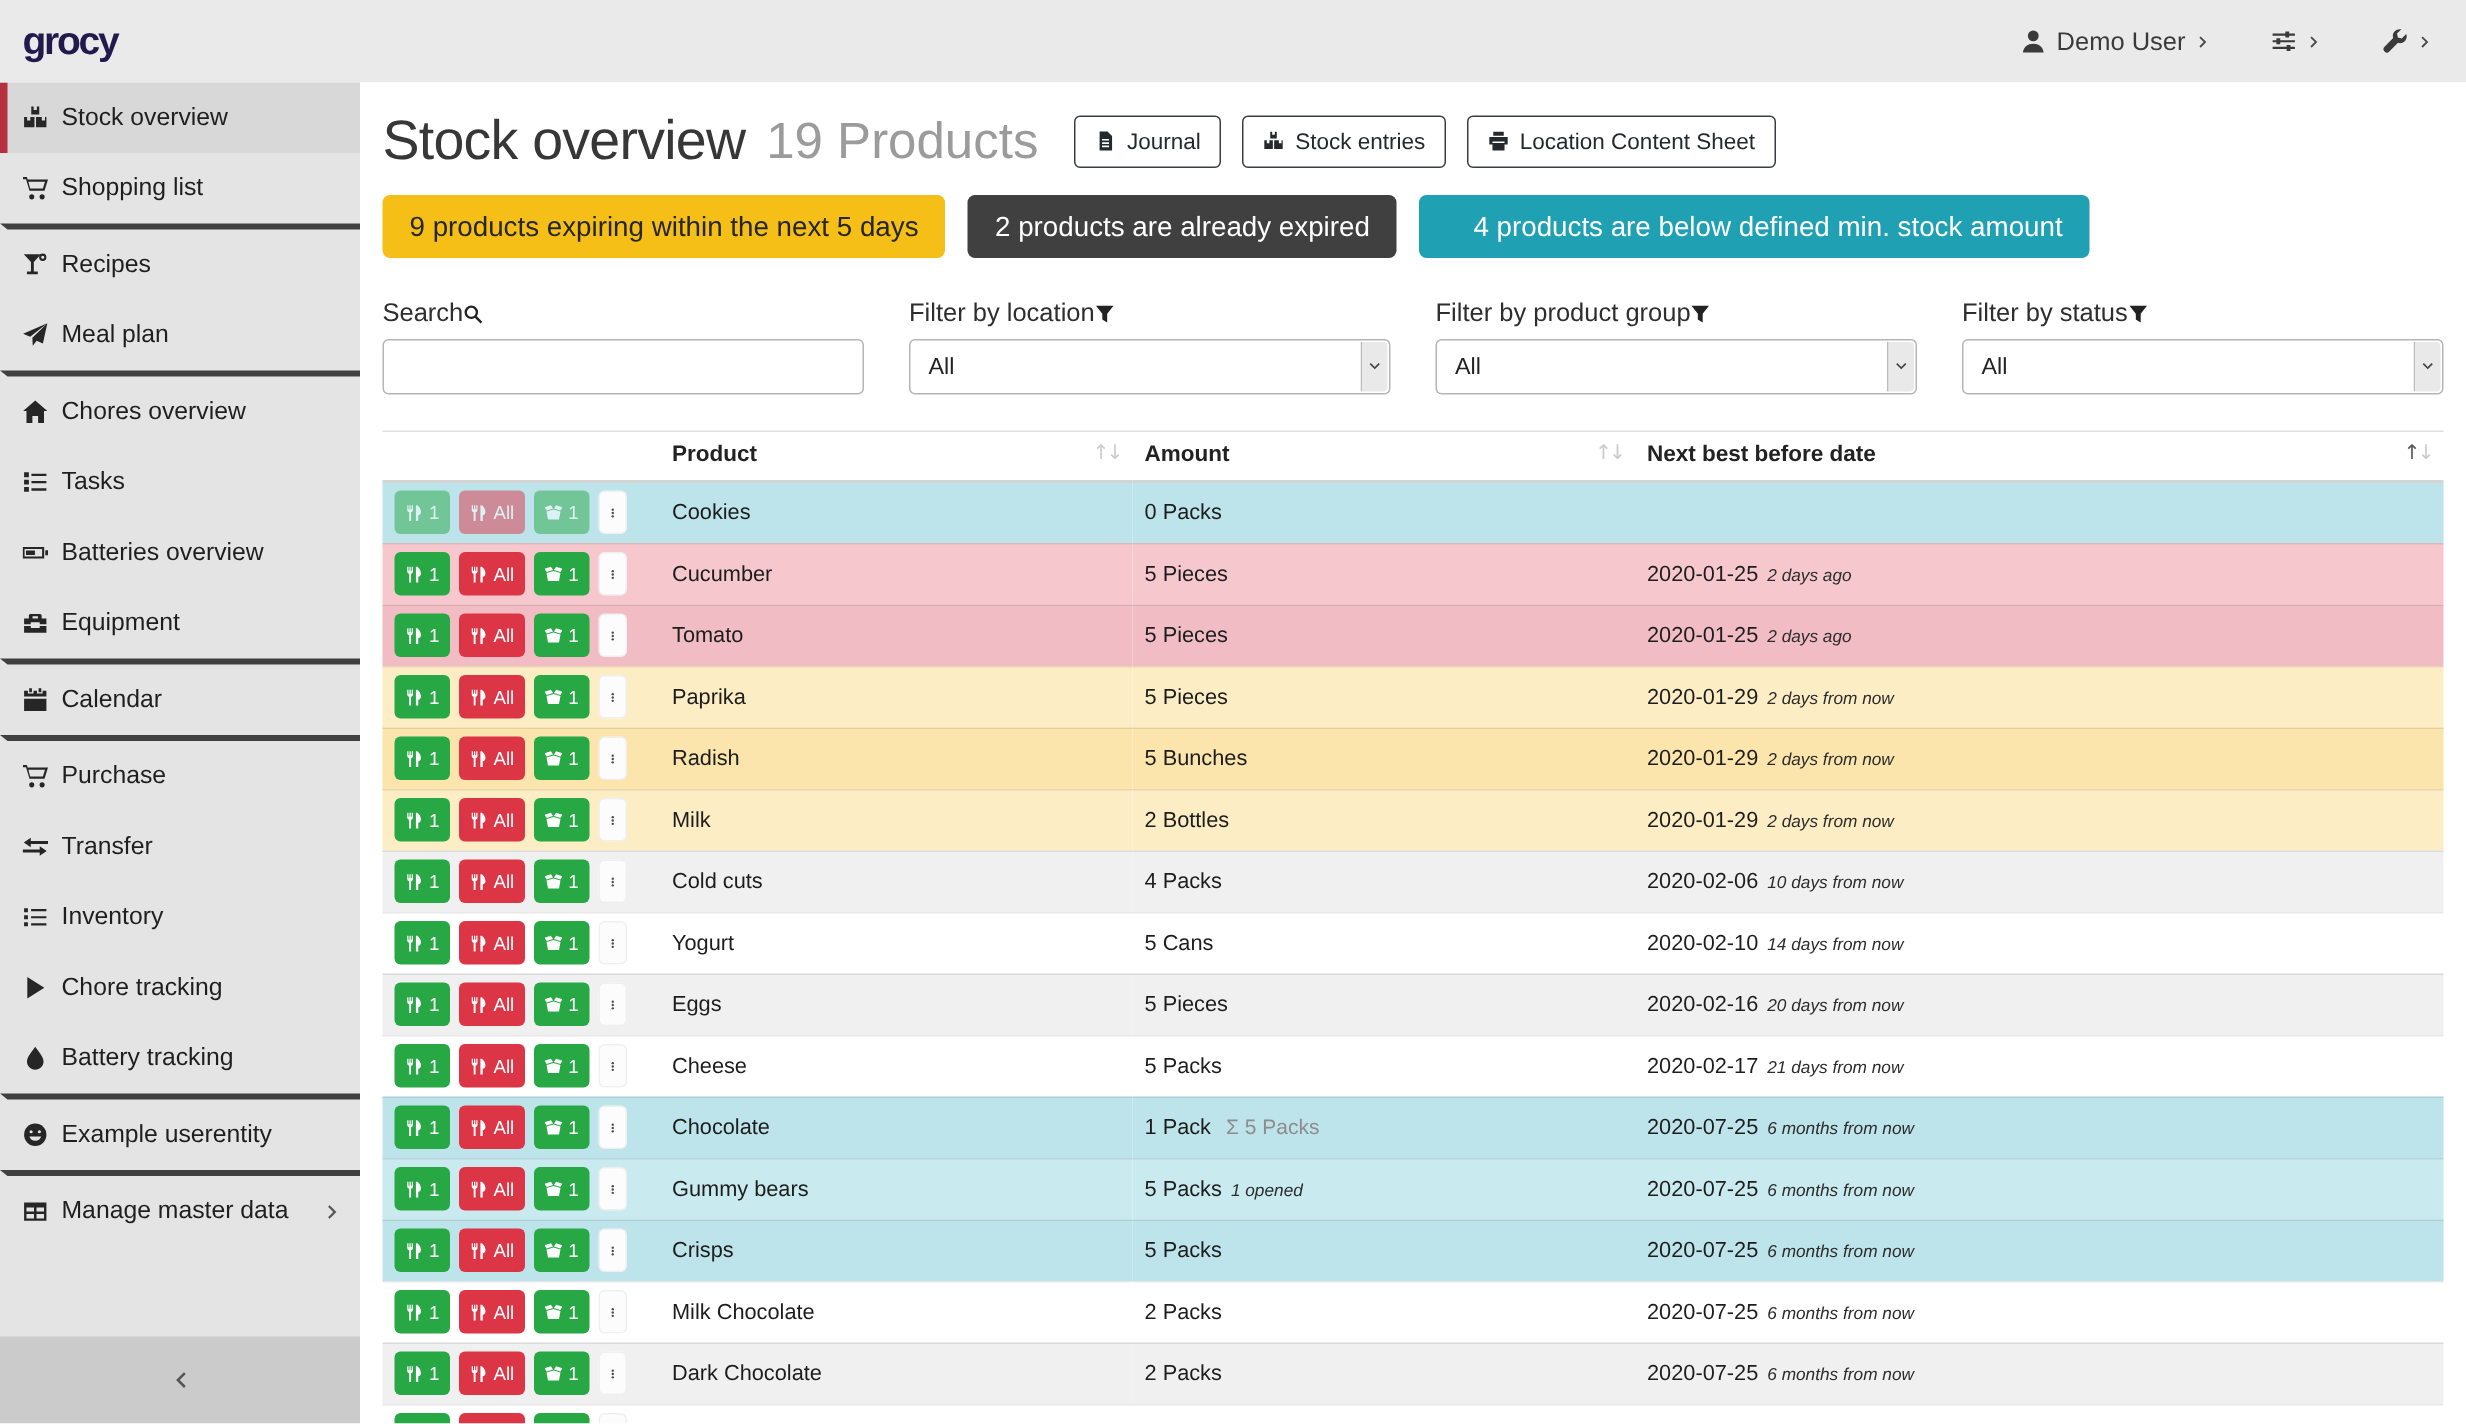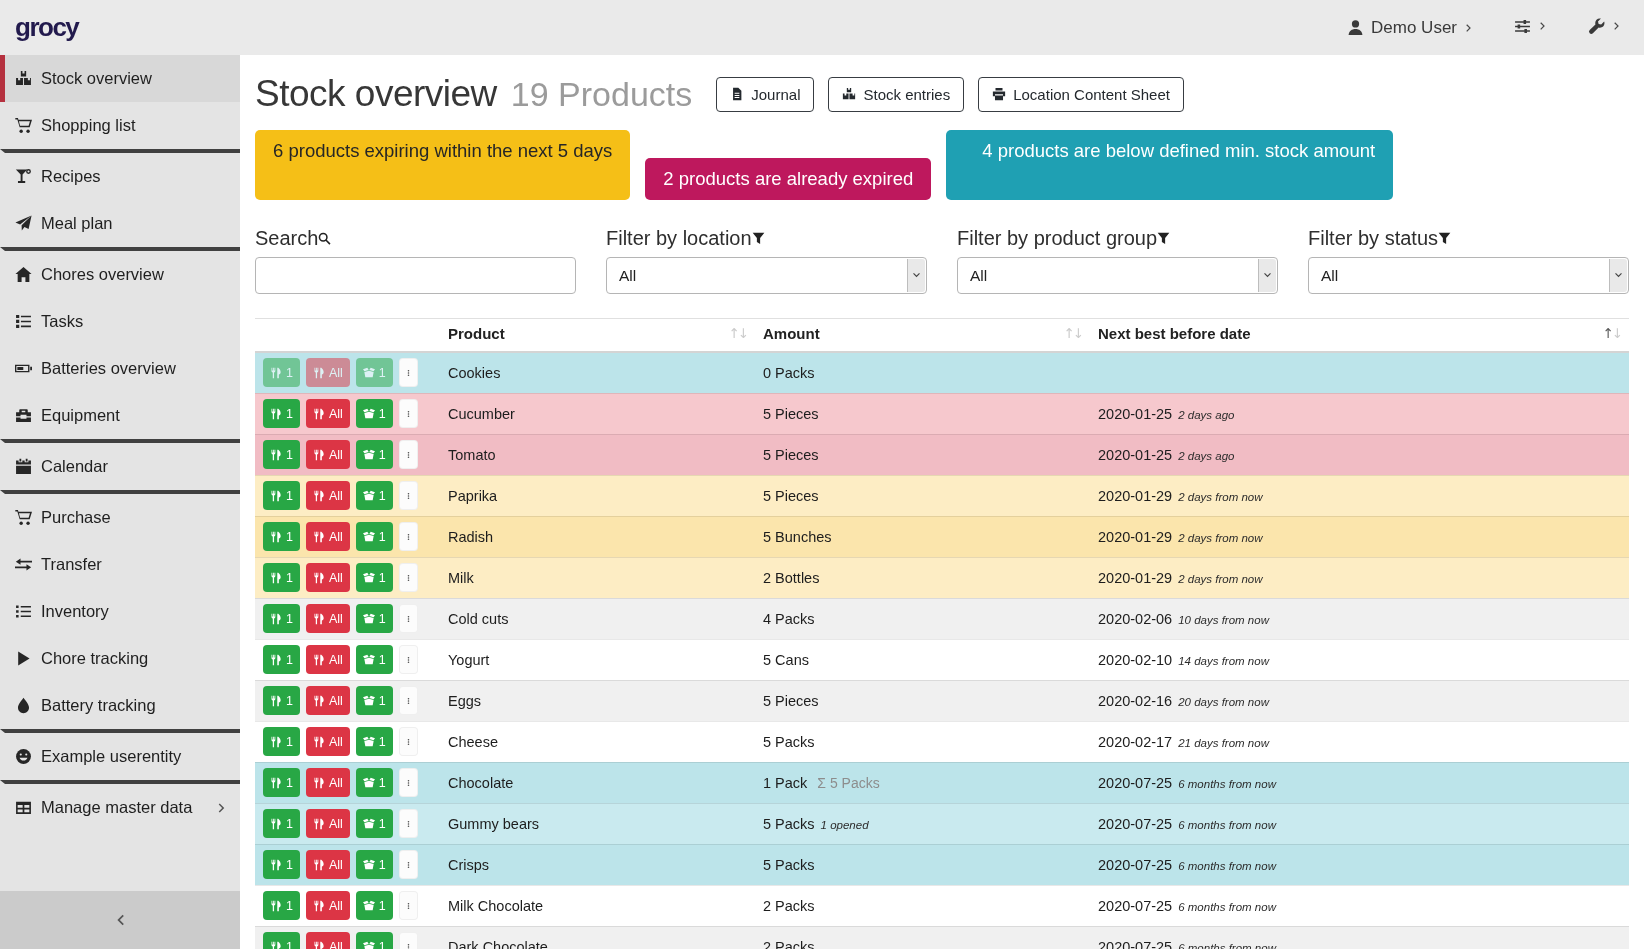--- a/index.html
+++ b/index.html
@@ -5,21 +5,21 @@
   * { box-sizing: border-box; }
   html,body { margin:0; padding:0; width:1644px; height:949px; overflow:hidden;
     font-family:"Liberation Sans","DejaVu Sans",sans-serif; }
   .page { width:1644px; height:949px; display:grid;
     grid-template-rows:55px 894px; grid-template-columns:240px 1404px; background:#fff; }
 
   
   .navbar { grid-column:1/3; background:#eaeaea; display:flex; align-items:center;
     justify-content:space-between; padding:0 22px 0 15px; }
   .logo { font-size:26px; font-weight:800; letter-spacing:-1.5px; color:#221a4d; }
-  .nav-right { display:flex; align-items:flex-start; gap:40px; color:#3a3a3a; }
+  .nav-right { display:flex; align-items:center; gap:40px; color:#3a3a3a; }
   .nav-item { display:flex; align-items:center; gap:7px; font-size:17px; color:#3a3a3a; cursor:pointer; }
   .nav-item svg { width:17px; height:17px; }
   .nav-item .nav-chev { width:10px; height:10px; color:#4a4a4a; }
 
   
   .sidebar { background:#e4e4e4; display:flex; flex-direction:column; overflow:hidden; }
   .side-menu { flex:1; }
   .side-item { display:flex; align-items:center; gap:9px; padding:14px 12px 14px 10px;
     font-size:16.5px; color:#1f1f1f; border-left:5px solid transparent; cursor:pointer; }
   .side-item .icon { width:17px; height:17px; flex:0 0 17px; color:#262626; }
@@ -35,25 +35,25 @@
   .title-row { display:flex; align-items:center; gap:14px; }
   .page-title { margin:0; font-size:37px; font-weight:500; color:#373737; letter-spacing:-0.5px; }
   .page-subtitle { font-size:34px; color:#9b9b9b; margin-right:10px; }
   .hbtn { display:inline-flex; align-items:center; gap:7px; padding:8px 13px; font-size:15px;
     background:#fff; border:1px solid #383d42; border-radius:4px; color:#24292e; cursor:pointer; }
   .hbtn svg { width:14px; height:14px; }
 
   .alerts { display:flex; gap:15px; margin-top:15px; }
   .badge { font-size:18.5px; padding:10px 18px; border-radius:5px; cursor:pointer; }
   .b-warning { background:#f5bf17; color:#262626; }
-  .b-danger  { background:#be185d; color:#fff;margin-top:28px; }
+  .b-danger  { background:#404040; color:#fff; }
   .b-info    { background:#1fa0b3; color:#fff;padding-left:36px; }
 
   .filters { display:grid; grid-template-columns:repeat(4,1fr); gap:30px; margin-top:27px; }
-  .f-label { display:flex; align-items:center; gap:0; font-size:20px; color:#2e2e2e; margin-bottom:7px; }
+  .f-label { display:flex; align-items:center; gap:0; font-size:17px; color:#2e2e2e; margin-bottom:7px; }
   .f-label svg { width:13px; height:13px; color:#222; }
   .search-input { width:100%; height:37px; border:1px solid #b5b5b5; border-radius:4px;
     padding:0 10px; font-size:15px; outline:none; }
   .select { position:relative; height:37px; border:1px solid #b5b5b5; border-radius:4px;
     background:#fff; display:flex; align-items:center; padding:0 30px 0 12px;
     font-size:15.5px; color:#222; cursor:pointer; }
   .select .arrow { position:absolute; right:1px; top:1px; bottom:1px; width:18px; background:#e9e9e9;
     border-left:1px solid #bdbdbd; border-radius:0 3px 3px 0;
     display:flex; align-items:center; justify-content:center; }
   .select .arrow svg { width:9px; height:9px; color:#444; }
@@ -385,21 +385,21 @@
       </button>
       <button class="hbtn">
         <svg>
             <use href="#i-print"></use>
           </svg>
         <span>Location Content Sheet</span>
       </button>
     </div>
 
     <div class="alerts">
-      <span class="badge b-warning">6 products expiring within the next 5 days</span>
+      <span class="badge b-warning">9 products expiring within the next 5 days</span>
       <span class="badge b-danger">2 products are already expired</span>
       <span class="badge b-info">4 products are below defined min. stock amount</span>
     </div>
 
     <div class="filters">
       <div>
         <div class="f-label">
           <span>Search</span>
           <svg>
               <use href="#i-search"></use>

